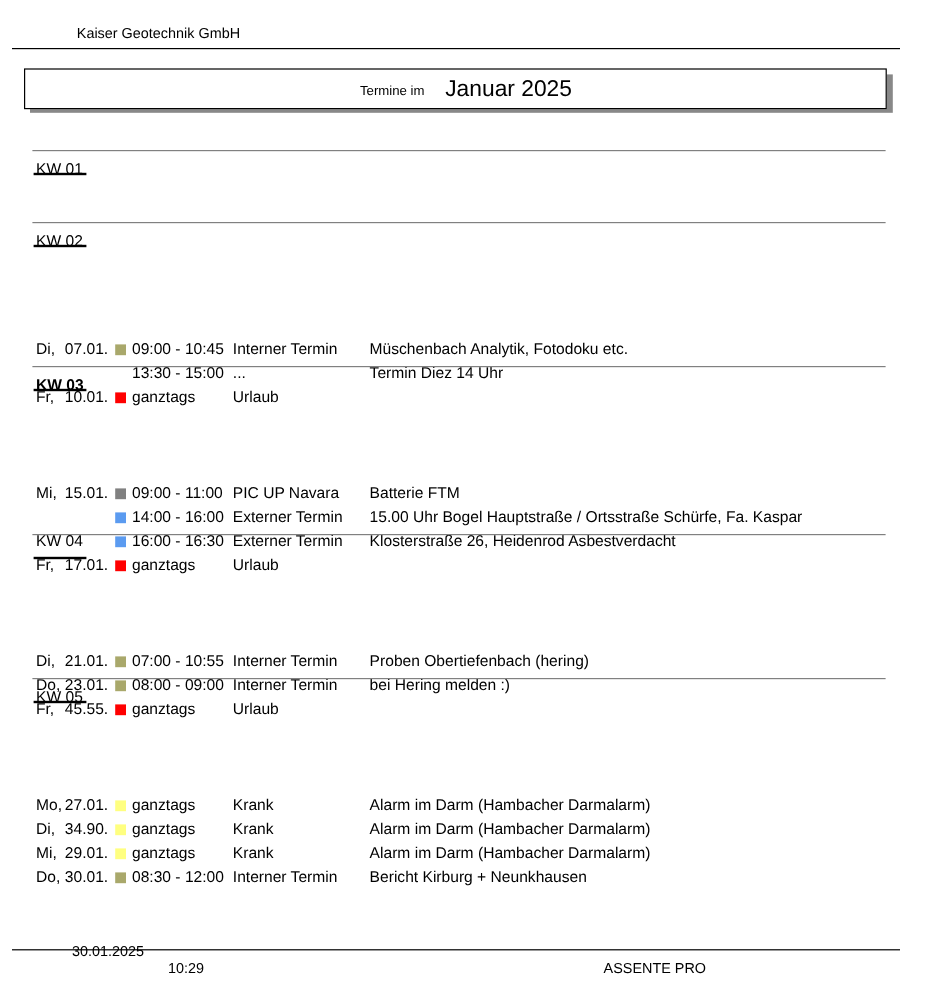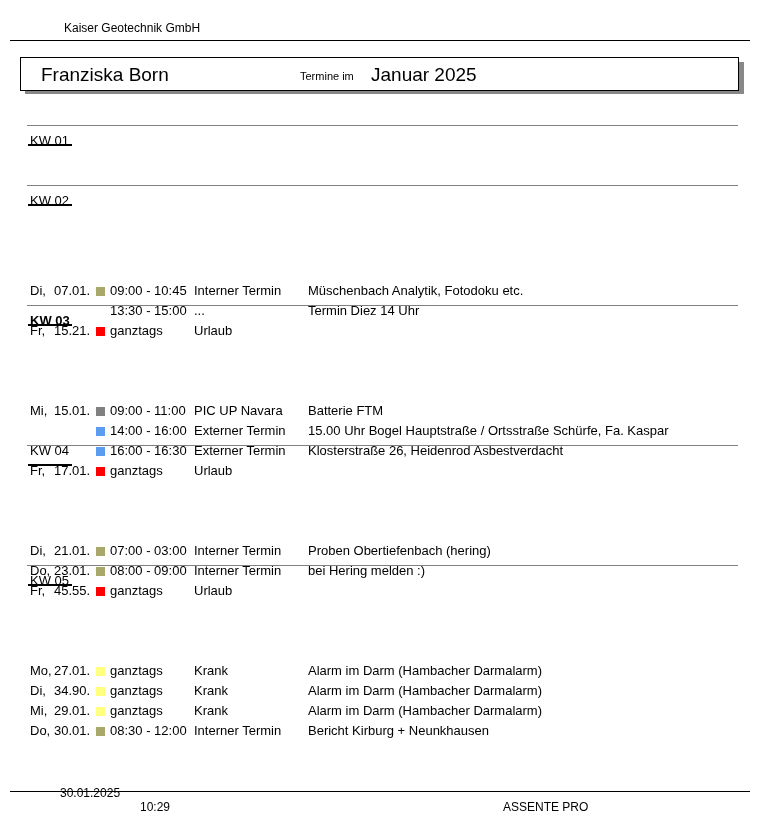--- a/index.html
+++ b/index.html
@@ -61,21 +61,20 @@
     .footer-app { position: absolute; left: 503px; top: 800px; font-size: 12px; }
   </style>
 </head>
 <body>
 
 <div class="company">Kaiser Geotechnik GmbH</div>
 <div class="hr-top"></div>
 
 <div class="title-shadow"></div>
 <div class="title-box">
-  <span class="person-name">Franziska Born</span>
   <span class="termine-label">Termine im</span>
   <span class="month-label">Januar 2025</span>
 </div>
 
 <div id="weeks">
     <div class="week-sep" style="top: 125px;"></div>
     <div class="week-label" style="top: 133px;">KW 01</div>
     <div class="week-underline" style="top: 144px;"></div>
     <div class="week-sep" style="top: 185px;"></div>
     <div class="week-label" style="top: 193px;">KW 02</div>
@@ -90,21 +89,21 @@
     </div>
     <div class="row" style="top: 303px;">
       <span class="c-day"></span>
       <span class="c-date"></span>
       <span class="c-time">13:30 - 15:00</span>
       <span class="c-type">...</span>
       <span class="c-desc">Termin Diez 14 Uhr</span>
     </div>
     <div class="row" style="top: 323px;">
       <span class="c-day">Fr,</span>
-      <span class="c-date">15.21.</span>
+      <span class="c-date">10.01.</span>
       <span class="c-swatch" style="background: rgb(255, 0, 0);"></span>
       <span class="c-time">ganztags</span>
       <span class="c-type">Urlaub</span>
       <span class="c-desc"></span>
     </div>
     <div class="week-sep" style="top: 305px;"></div>
     <div class="week-label" style="top: 313px; font-weight: bold;">KW 03</div>
     <div class="week-underline" style="top: 324px;"></div>
     <div class="row" style="top: 403px;">
       <span class="c-day">Mi,</span>
@@ -138,21 +137,21 @@
       <span class="c-type">Urlaub</span>
       <span class="c-desc"></span>
     </div>
     <div class="week-sep" style="top: 445px;"></div>
     <div class="week-label" style="top: 443px;">KW 04</div>
     <div class="week-underline" style="top: 464px;"></div>
     <div class="row" style="top: 543px;">
       <span class="c-day">Di,</span>
       <span class="c-date">21.01.</span>
       <span class="c-swatch" style="background: rgb(169, 168, 107);"></span>
-      <span class="c-time">07:00 - 03:00</span>
+      <span class="c-time">07:00 - 10:55</span>
       <span class="c-type">Interner Termin</span>
       <span class="c-desc">Proben Obertiefenbach (hering)</span>
     </div>
     <div class="row" style="top: 563px;">
       <span class="c-day">Do,</span>
       <span class="c-date">23.01.</span>
       <span class="c-swatch" style="background: rgb(169, 168, 107);"></span>
       <span class="c-time">08:00 - 09:00</span>
       <span class="c-type">Interner Termin</span>
       <span class="c-desc">bei Hering melden :)</span>

